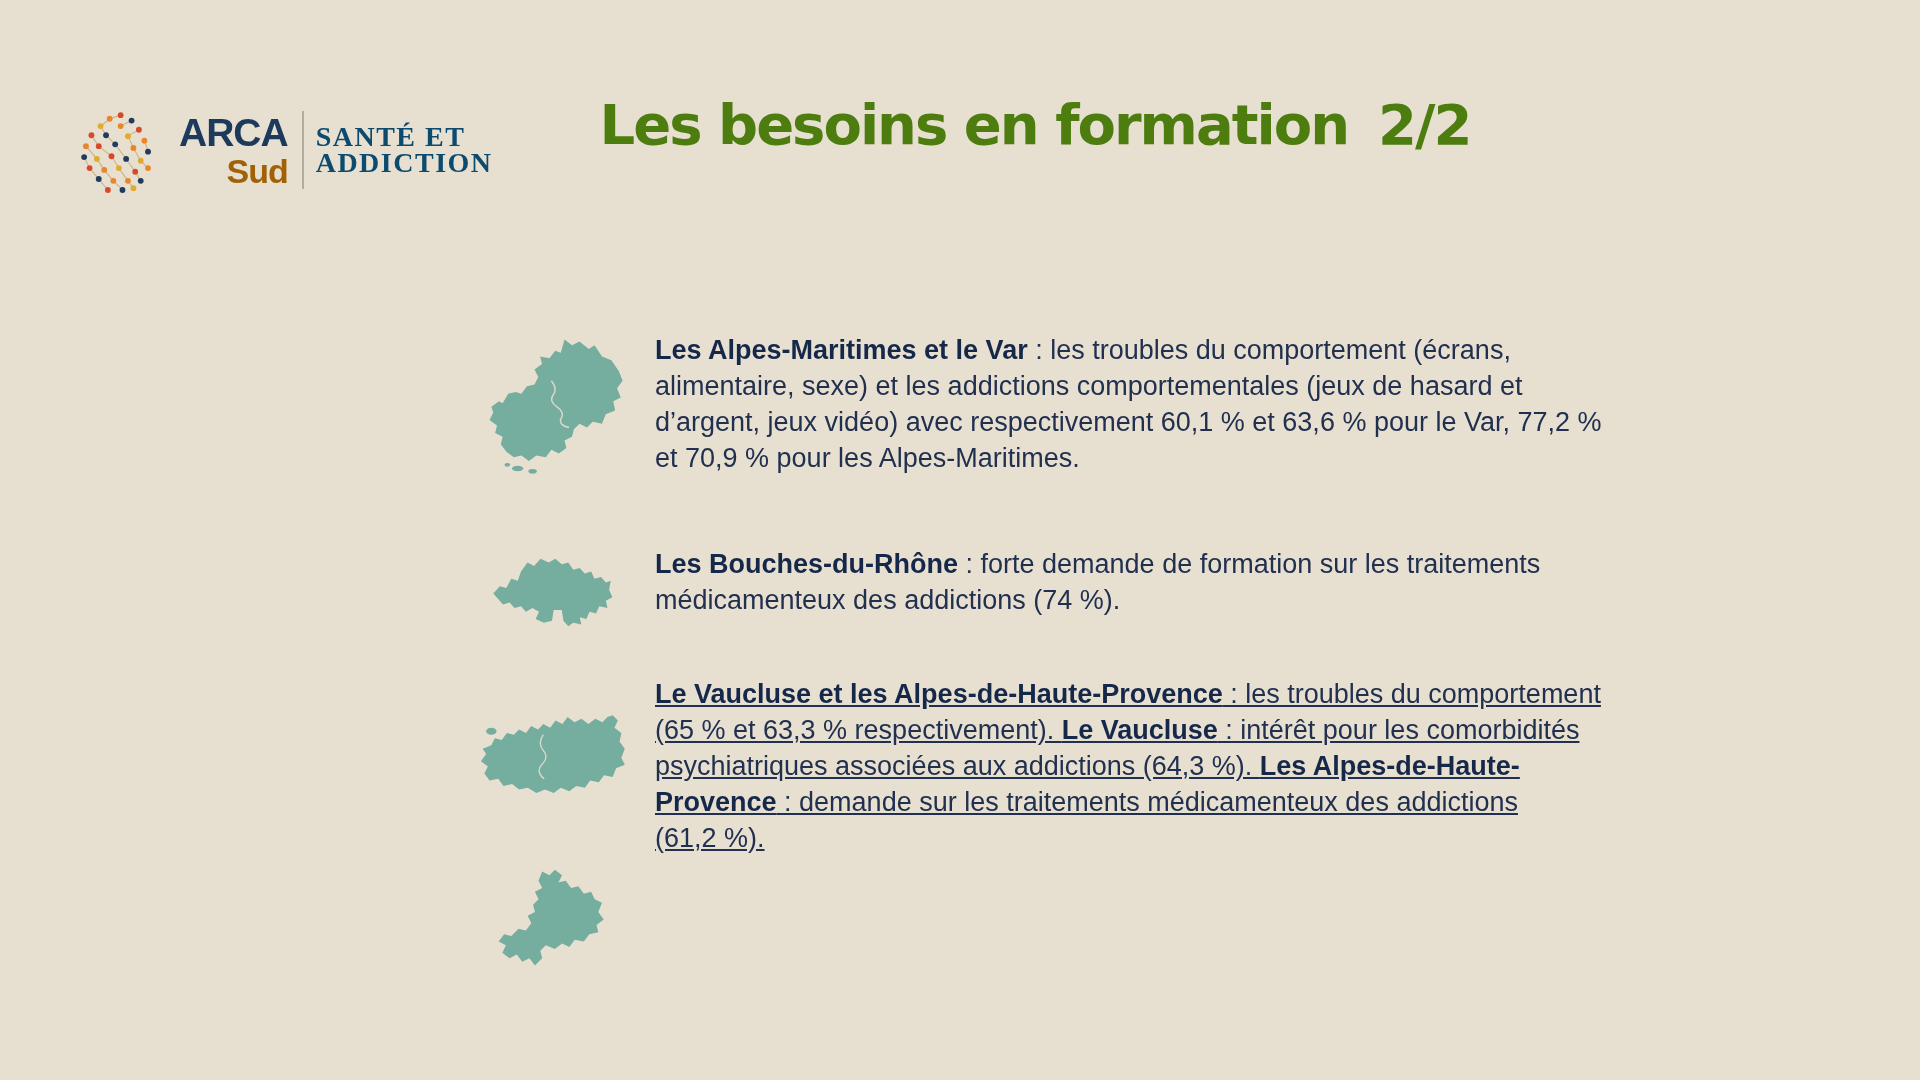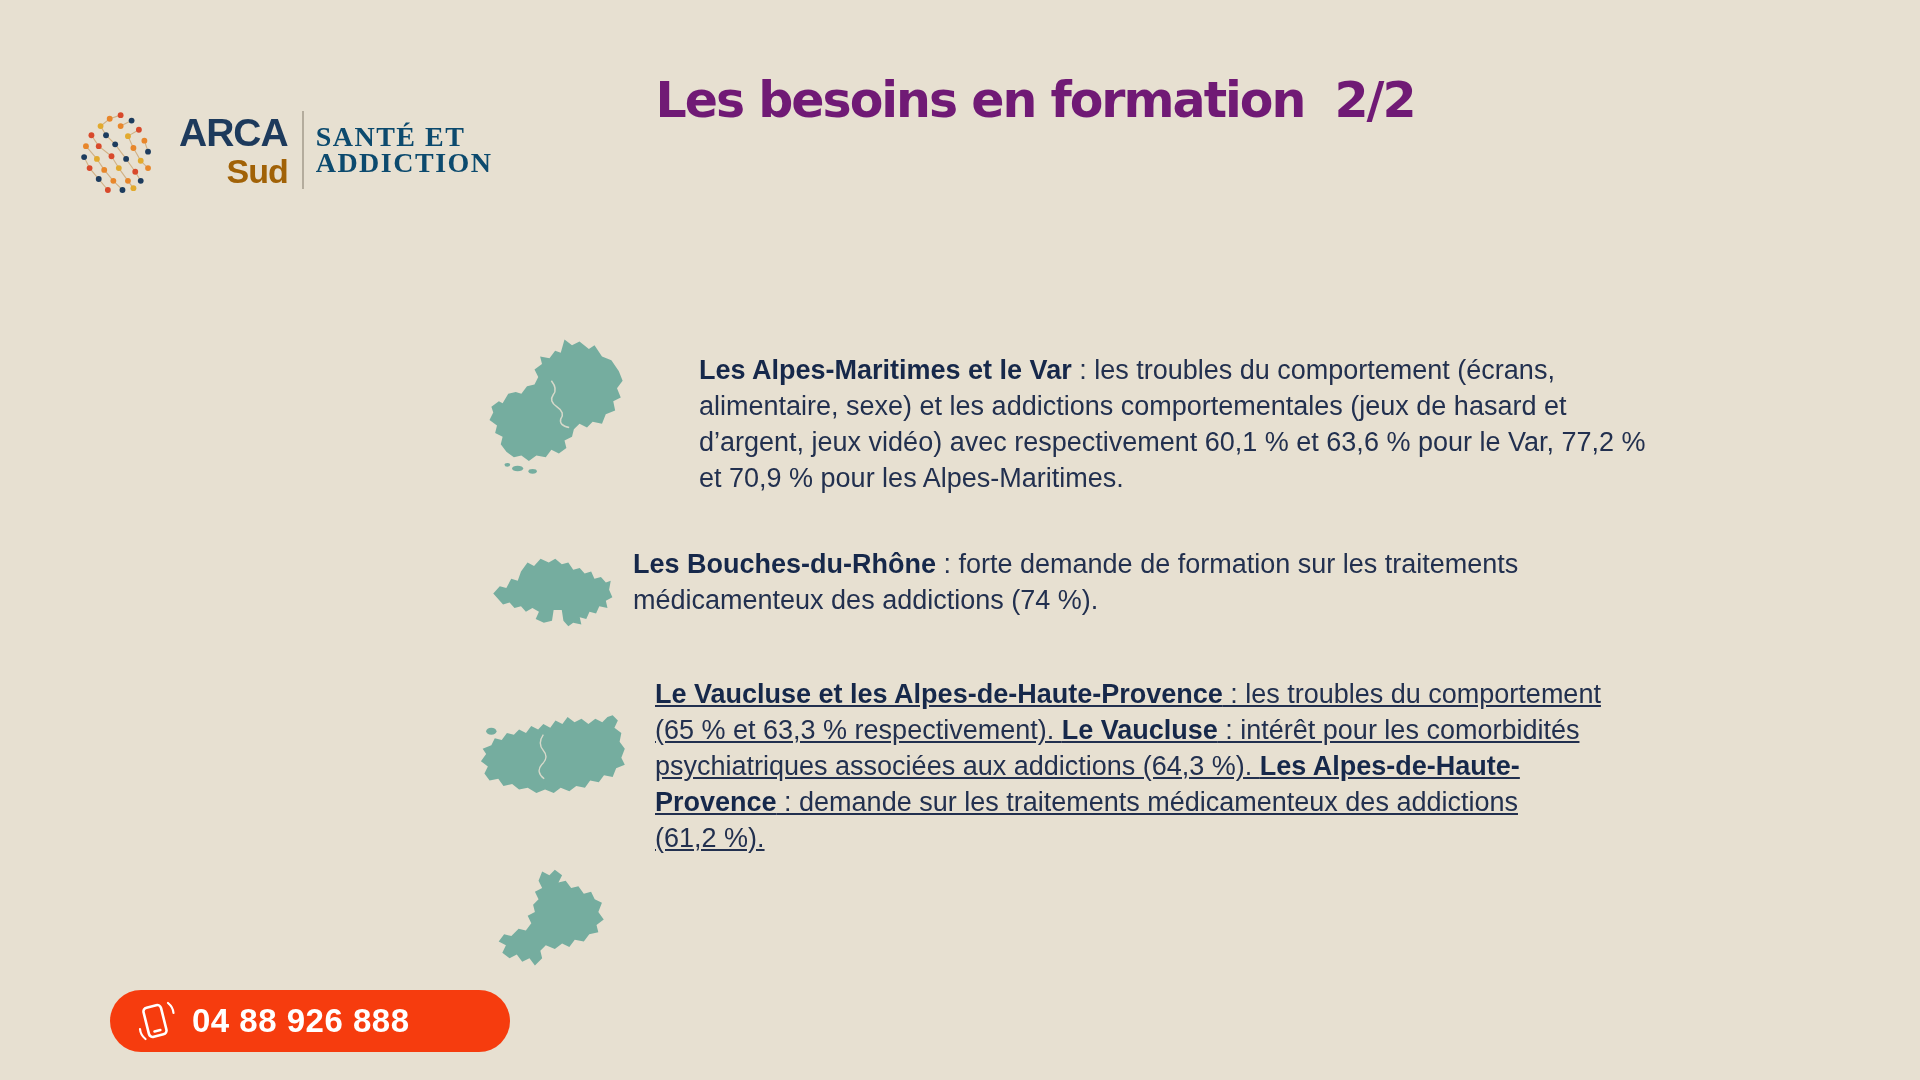--- a/index.html
+++ b/index.html
@@ -11,36 +11,36 @@
   .logo{position:absolute;left:75px;top:106px;display:flex;align-items:center;}
   .logo-net{width:84px;height:88px;}
   .brand{display:flex;flex-direction:column;align-items:flex-end;margin-left:20px;line-height:1;}
   .brand-top{font-size:39px;font-weight:bold;color:#1d3a5c;letter-spacing:-1px;}
   .brand-bottom{font-size:34px;font-weight:bold;color:#a16207;margin-top:2px;letter-spacing:-1px;}
   .logo-sep{width:2px;height:78px;background:#8b8272;opacity:.55;margin:0 12px 0 14px;}
   .tagline{display:flex;flex-direction:column;font-family:"Liberation Serif",serif;
     color:#0c4a6e;font-size:28px;font-weight:600;letter-spacing:1.5px;line-height:26px;}
   
   .title{
-    position:absolute;left:400px;top:72px;width:1270px;text-align:center;
-    font-family:"DejaVu Sans",sans-serif;font-weight:bold;font-size:49px;
-    color:#701a75;letter-spacing:-2px;white-space:nowrap;
+    position:absolute;left:400px;top:92px;width:1270px;text-align:center;
+    font-family:"DejaVu Sans",sans-serif;font-weight:bold;font-size:56px;
+    color:#4d7c0f;letter-spacing:-2px;white-space:nowrap;
   }
   .title .num{margin-left:30px;}
   
   .subtitle{
     position:absolute;left:485px;top:240px;font-size:32px;font-weight:bold;color:#1b2a4f;
   }
   
   .map{position:absolute;}
   .map svg{display:block;width:100%;height:100%;}
   .sect{position:absolute;width:965px;font-size:27px;line-height:36px;color:#22304f;}
   .sect .b{font-weight:bold;color:#16284a;}
-  .t1{left:655px;top:352px;margin-left:44px;}
-  .t2{left:633px;top:546px;}
+  .t1{left:655px;top:332px;}
+  .t2{left:655px;top:546px;}
   .t3{left:655px;top:676px;text-decoration:underline;}
   .t4{left:655px;top:886px;}
   .m1{left:482px;top:334px;width:150px;height:142px;}
   .m2{left:490px;top:546px;width:124px;height:84px;}
   .m3{left:474px;top:710px;width:156px;height:90px;}
   .m4{left:486px;top:866px;width:125px;height:106px;}
   
   .pill{position:absolute;top:990px;height:62px;border-radius:32px;display:flex;align-items:center;color:#fff;}
   .pill-phone{left:110px;width:400px;background:#f63c0e;z-index:1;padding-left:0;}
   .pill-web{left:458px;width:432px;background:#f8860b;z-index:2;}
@@ -162,28 +162,14 @@
     </svg>
   </div>
   <div class="sect t3"><span class="b">Le Vaucluse et les Alpes-de-Haute-Provence</span><span>&nbsp;: les troubles du comportement (65&nbsp;% et 63,3&nbsp;% respectivement). </span><span class="b">Le Vaucluse</span><span>&nbsp;: intérêt pour les comorbidités psychiatriques associées aux addictions (64,3&nbsp;%). </span><span class="b">Les Alpes-de-Haute-Provence</span><span>&nbsp;: demande sur les traitements médicamenteux des addictions (61,2&nbsp;%).</span></div>
 
   <div class="map m4">
     <svg viewBox="0 0 138 115" preserveAspectRatio="none">
       <path fill="#75ad9f" d="M62,6 70,10 76,4 84,10 80,18 88,16 94,24 102,22 108,30 116,28 120,36 128,40 124,50 130,58 122,64 124,72 114,74 108,82 98,80 92,88 84,84 76,90 66,86 60,92 62,100 54,108 48,100 40,104 34,96 26,100 18,94 22,86 14,82 20,74 28,76 36,68 44,70 50,62 46,54 54,50 52,42 58,36 54,28 62,24 58,16 Z"></path>
     </svg>
   </div>
 
-  <div class="pill pill-phone">
-    <span class="picon">
-      <svg width="46" height="48" viewBox="0 0 46 48" fill="none" stroke="#ffffff" stroke-width="2.6" stroke-linecap="round">
-        <g transform="rotate(-14 23 24)">
-          <rect x="14" y="9" width="18" height="30" rx="4"></rect>
-          <line x1="20" y1="34" x2="26" y2="34"></line>
-        </g>
-        <path d="M36,6 q5,4 5.5,10" stroke-width="2.2"></path>
-        <path d="M40,3 q7,5 7.5,13" stroke-width="2.2" opacity="0"></path>
-        <path d="M8,32 q0.5,6 5.5,10" stroke-width="2.2"></path>
-      </svg>
-    </span>
-    <span class="txt">04 88 926 888</span>
-  </div>
 
 </div>
 
 </body></html>

